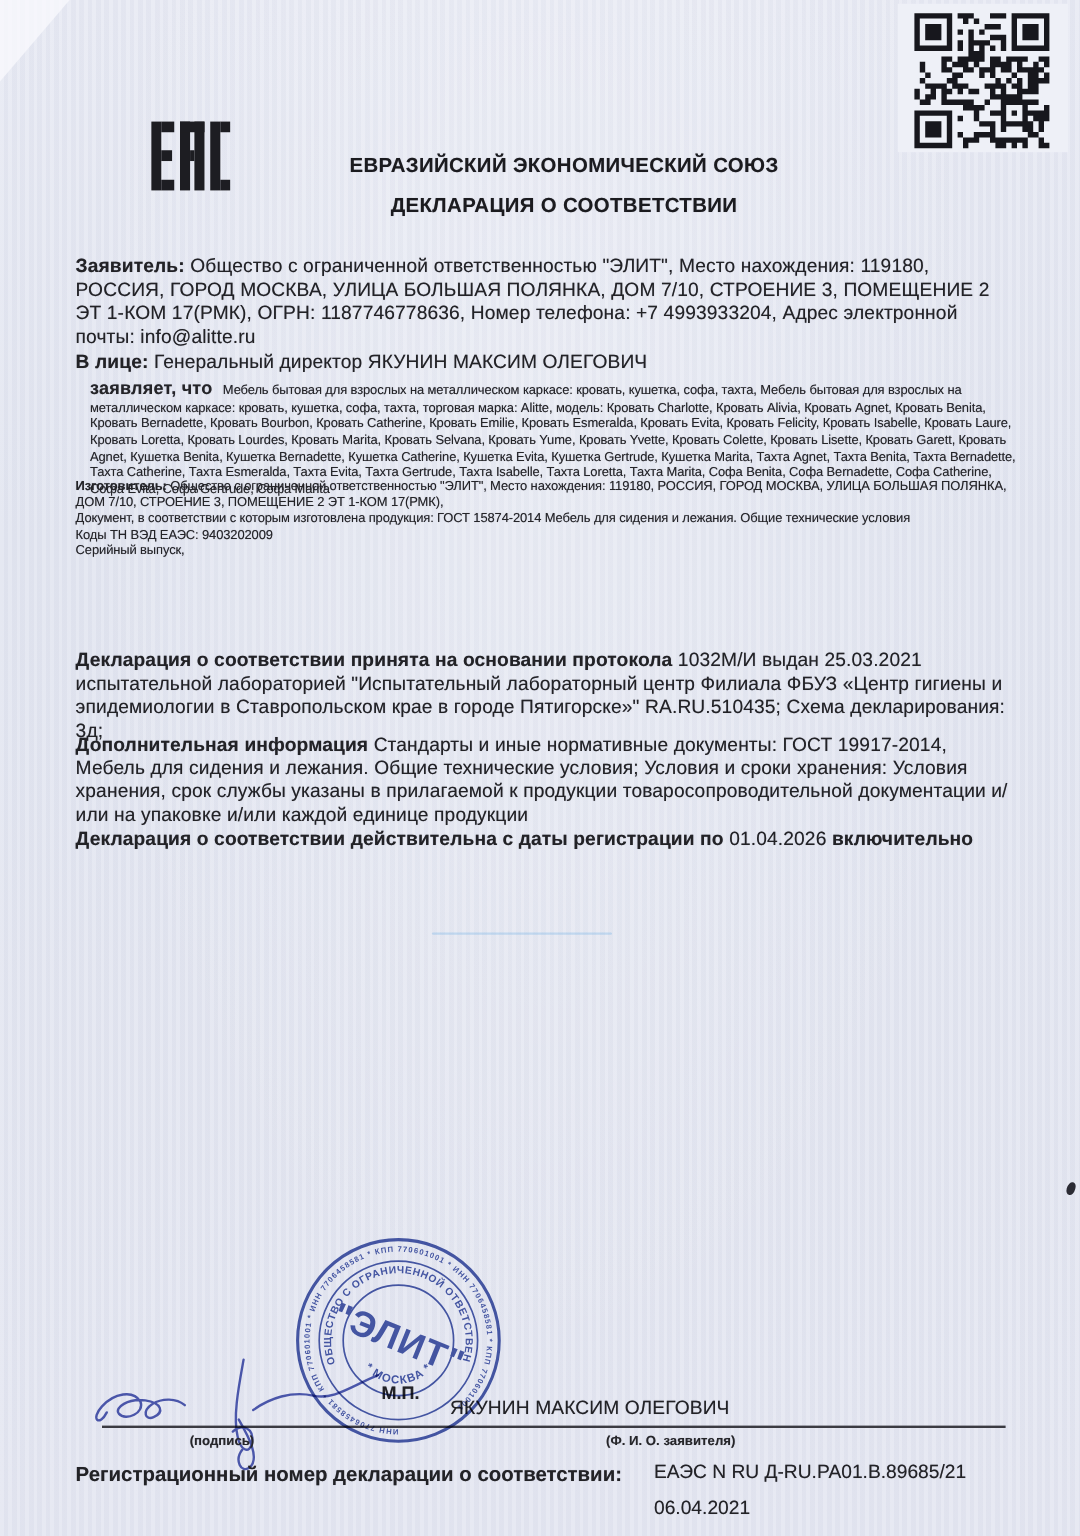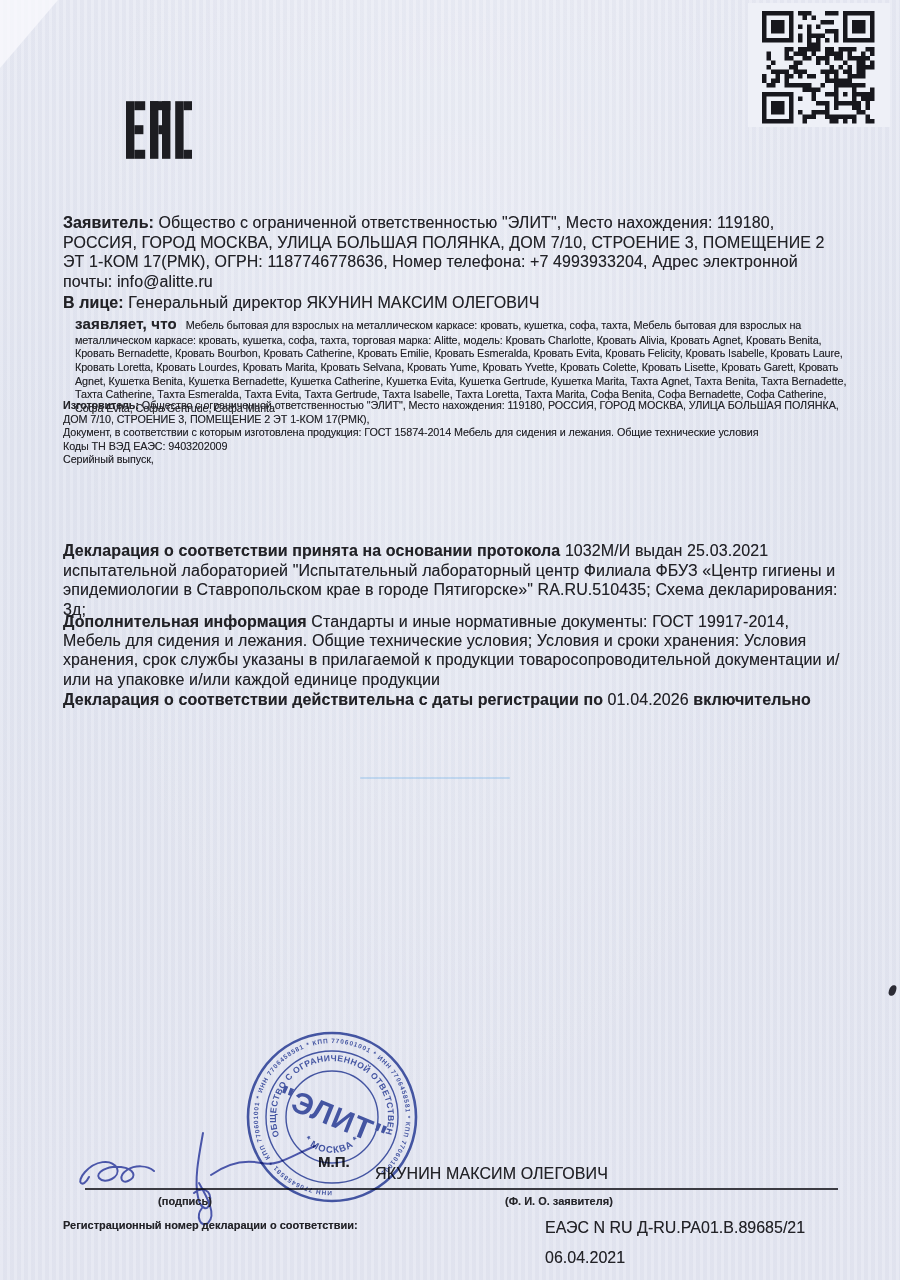--- a/index.html
+++ b/index.html
@@ -23,21 +23,21 @@
   .caption{ font-size:11px; font-weight:700; color:#26262a; }
   .sig-line{ position:absolute; left:85px; top:1188px; width:753px; height:1.6px; background:#3b3b42; }
   .corner-fold{ position:absolute; left:0; top:0; width:0; height:0;
     border-top:68px solid rgba(250,250,253,0.75); border-right:58px solid transparent; }
   .scan-mark{ position:absolute; left:360px; top:777px; width:150px; height:2px;
     background:rgba(110,175,230,0.32); border-radius:2px; }
   .ink-speck{ position:absolute; left:889px; top:985px; width:7px; height:11px;
     background:#2b2b34; border-radius:60% 40% 55% 45%; transform:rotate(14deg); }
   .stamp-svg{ mix-blend-mode:multiply; opacity:0.92; }
   .sign-svg{ mix-blend-mode:multiply; opacity:0.95; }
-  .footer-label{ font-size:11px; font-weight:700; }
+  .footer-label{ font-size:17px; font-weight:700; }
   .footer-value{ font-size:16px; }
 </style>
 </head>
 <body>
 
 <div class="page">
 
   <div class="corner-fold"></div>
 
   <svg id="qr" class="abs" style="left:748px; top:3px;" width="142" height="124" viewBox="0 0 142 124">
@@ -54,20 +54,22 @@
       <rect x="40" y="0" width="14" height="96"></rect>
         <rect x="60" y="0" width="14" height="96"></rect>
       <rect x="40" y="0" width="34" height="15"></rect>
         <rect x="54" y="40" width="6" height="15"></rect>
       <rect x="82" y="0" width="14" height="96"></rect>
         <rect x="96" y="0" width="14" height="15"></rect>
       <rect x="96" y="81" width="14" height="15"></rect>
     </g>
   </svg>
 
+  <div class="abs title tx" style="left:120px; top:128px; width:700px;">ЕВРАЗИЙСКИЙ ЭКОНОМИЧЕСКИЙ СОЮЗ</div>
+  <div class="abs title tx" style="left:120px; top:162px; width:700px;">ДЕКЛАРАЦИЯ О СООТВЕТСТВИИ</div>
 
   <p class="abs para tx" style="left:63px; top:197px;">
     <span class="b">Заявитель:</span>
     <span>Общество с ограниченной ответственностью "ЭЛИТ", Место нахождения: 119180, РОССИЯ, ГОРОД МОСКВА, УЛИЦА БОЛЬШАЯ ПОЛЯНКА, ДОМ 7/10, СТРОЕНИЕ 3, ПОМЕЩЕНИЕ 2 ЭТ 1-КОМ 17(РМК), ОГРН: 1187746778636, Номер телефона: +7 4993933204, Адрес электронной почты: info@alitte.ru</span>
   </p>
 
   <p class="abs para tx" style="left:63px; top:277px;">
     <span class="b">В лице:</span>
     <span>Генеральный директор ЯКУНИН МАКСИМ ОЛЕГОВИЧ</span>
   </p>

